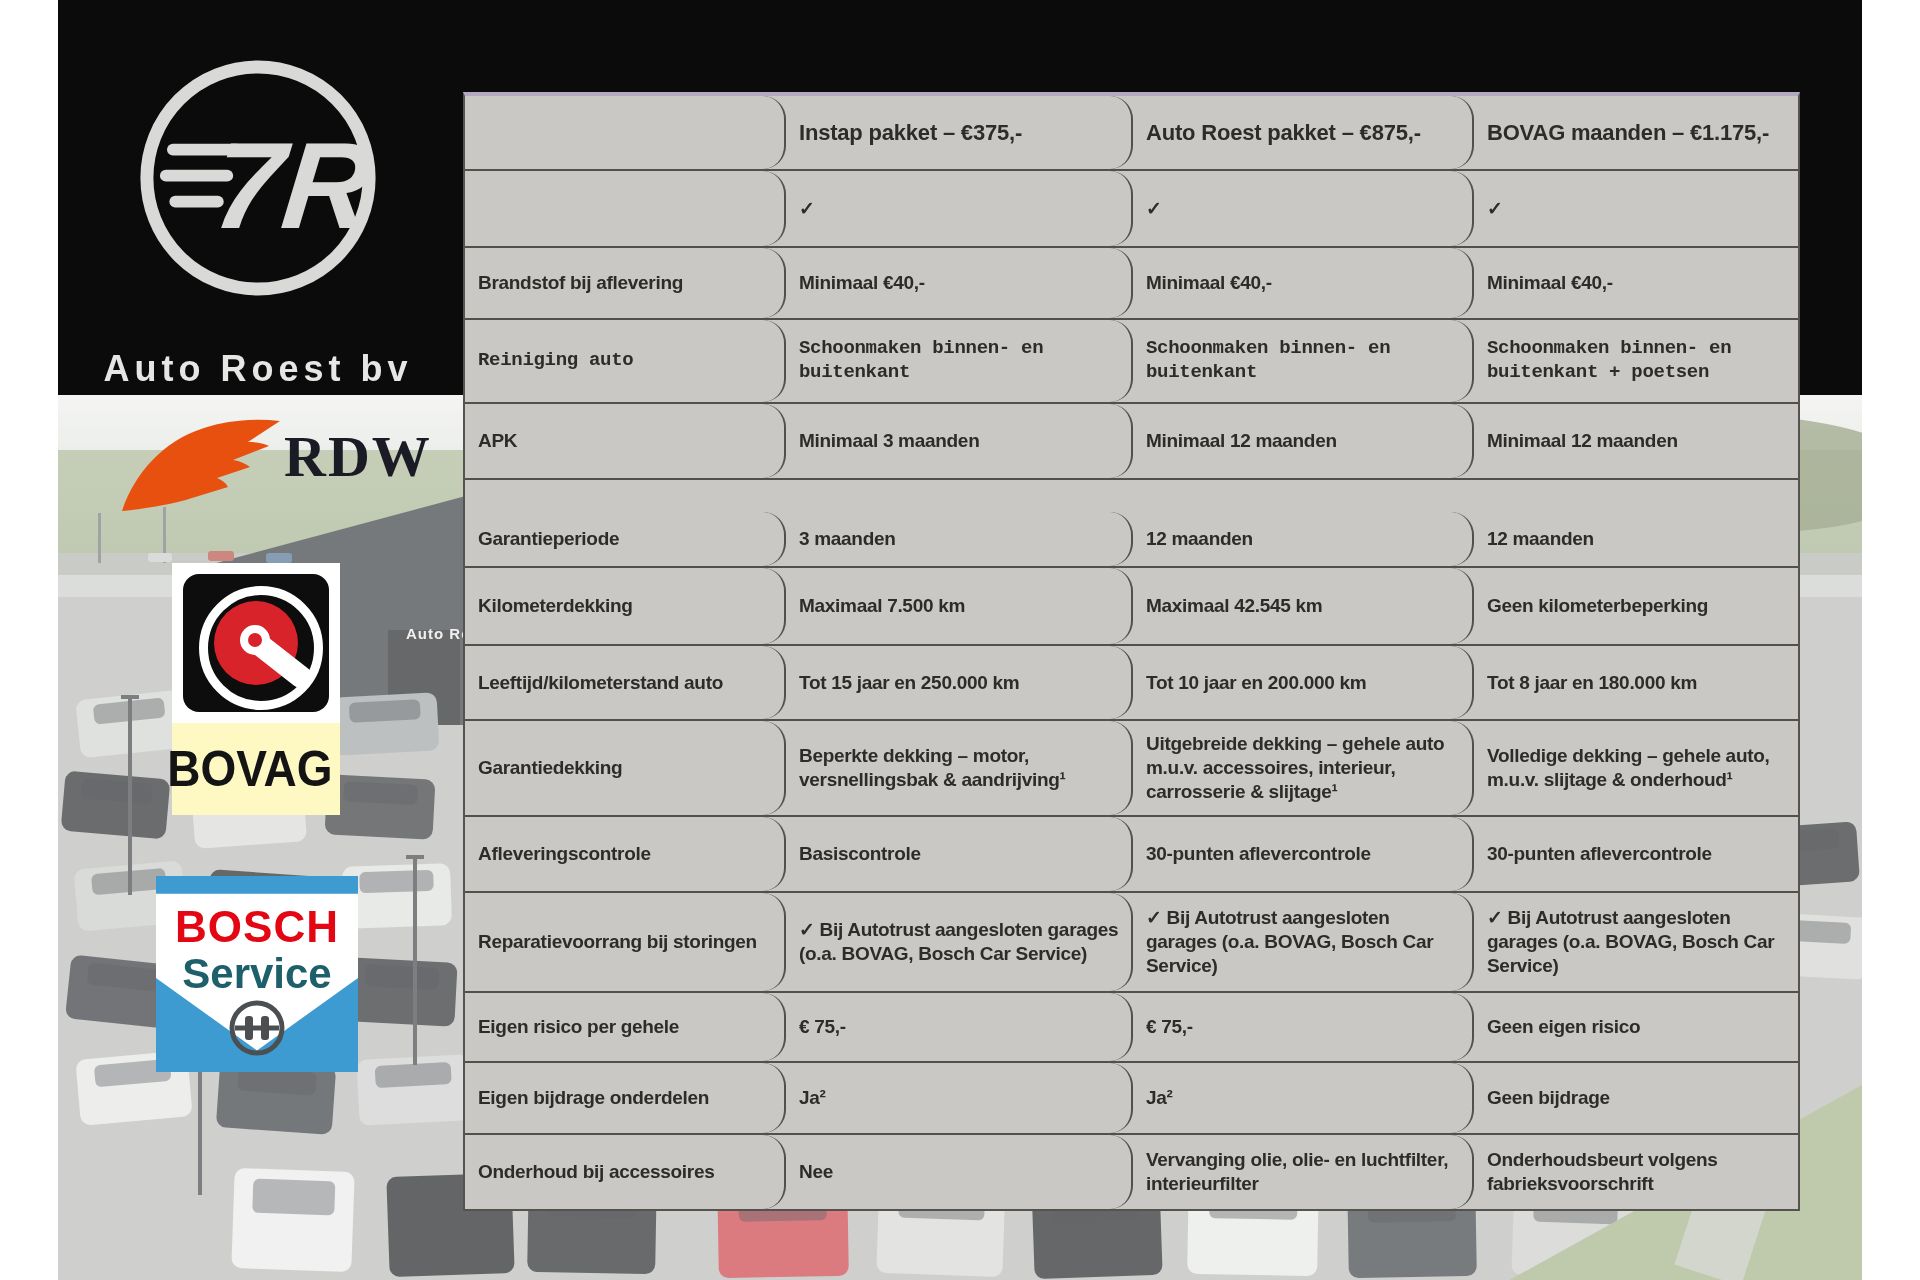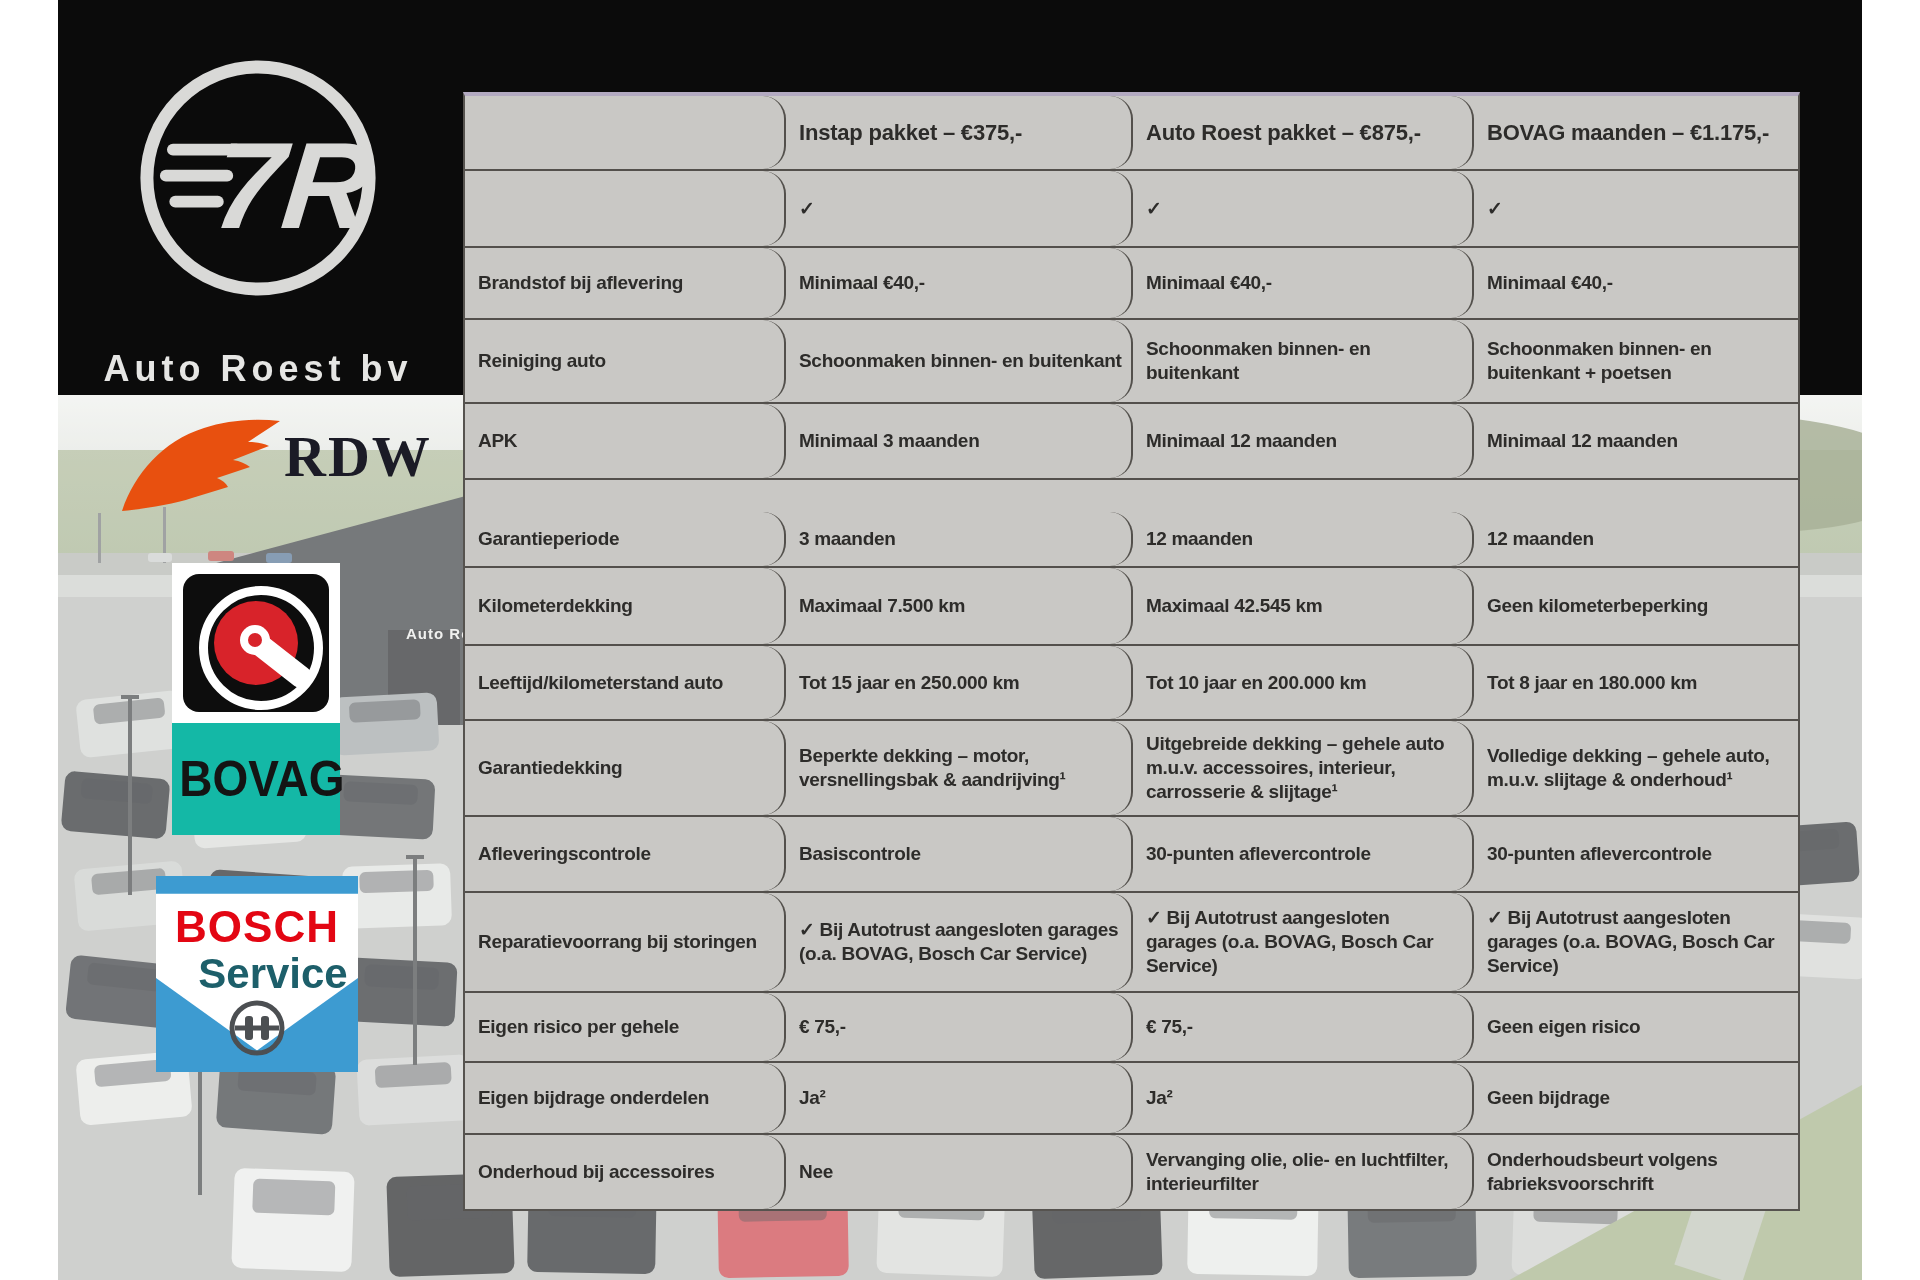--- a/index.html
+++ b/index.html
@@ -52,29 +52,29 @@
   .bovag{position:absolute;left:172px;top:563px;width:168px;height:252px;}
   .bovag-top{position:absolute;left:0;top:0;width:168px;height:160px;background:#ffffff;}
   .bovag-black{position:absolute;left:11px;top:11px;width:146px;height:138px;background:#0d0d0d;border-radius:16px;}
   .bovag-ring{position:absolute;left:16px;top:12px;width:106px;height:106px;border:9px solid #ffffff;border-radius:50%;}
   .bovag-red{position:absolute;left:31px;top:27px;width:84px;height:84px;background:#d8232a;border-radius:50%;}
   .bovag-arm{position:absolute;left:66px;top:60px;width:74px;height:22px;background:#ffffff;
         border-radius:11px;transform:rotate(38deg);transform-origin:11px 11px;}
   .bovag-hub{position:absolute;left:57px;top:51px;width:30px;height:30px;background:#ffffff;border-radius:50%;}
   .bovag-hub::after{content:"";position:absolute;left:8px;top:8px;width:14px;height:14px;
         background:#d8232a;border-radius:50%;}
-  .bovag-yellow{position:absolute;left:0;top:160px;width:168px;height:112px;background:#14b8a6;
-        display:flex;align-items:center;justify-content:flex-start;}
+  .bovag-yellow{position:absolute;left:0;top:160px;width:168px;height:92px;background:#fef9c3;
+        display:flex;align-items:center;justify-content:flex-end;}
   .bovag-word{font-size:50px;font-weight:bold;color:#141414;letter-spacing:0px;transform:scaleX(.92);}
   .bosch{position:absolute;left:156px;top:876px;width:202px;height:196px;background:#3d9bd1;}
   .bosch-shield{position:absolute;left:0;top:0;width:202px;height:196px;background:#ffffff;
         clip-path:polygon(0 9%,100% 9%,100% 52%,50% 89%,0 52%);}
   .bosch-word{position:absolute;left:0;top:26px;width:202px;text-align:center;color:#e30613;
         font-size:44px;font-weight:bold;letter-spacing:1px;}
-  .service-word{position:absolute;left:16px;top:74px;width:202px;text-align:center;color:#1d5f6a;
+  .service-word{position:absolute;left:0;top:74px;width:202px;text-align:center;color:#1d5f6a;
         font-size:42px;font-weight:bold;}
   .bosch-armature{position:absolute;left:71px;top:122px;}
 
   
   .pkg-table{position:absolute;left:463px;top:92px;width:1337px;background:#c9c8c5;
         border:2px solid #56534f;border-top:4px solid #b3aac1;box-sizing:border-box;color:#2d2c2a;}
   .t-row{display:grid;grid-template-columns:321px 347px 341px 324px;box-sizing:border-box;
         border-bottom:2px solid #53504c;}
   .t-row:last-child{border-bottom:none;}
   .t-cell{box-sizing:border-box;border-right:2px solid #53504c;display:flex;align-items:center;
@@ -199,21 +199,21 @@
           <div class="t-cell">✓</div>
           <div class="t-cell">✓</div>
           <div class="t-cell">✓</div>
         </div>
         <div class="t-row" style="height: 72px;">
           <div class="t-cell">Brandstof bij aflevering</div>
           <div class="t-cell">Minimaal €40,-</div>
           <div class="t-cell">Minimaal €40,-</div>
           <div class="t-cell">Minimaal €40,-</div>
         </div>
-        <div class="t-row" style="height: 84px;">
+        <div class="t-row" style="height: 84px; font-family: Liberation Mono, monospace;">
           <div class="t-cell">Reiniging auto</div>
           <div class="t-cell">Schoonmaken binnen- en buitenkant</div>
           <div class="t-cell">Schoonmaken binnen- en buitenkant</div>
           <div class="t-cell">Schoonmaken binnen- en buitenkant + poetsen</div>
         </div>
         <div class="t-row" style="height: 76px;">
           <div class="t-cell">APK</div>
           <div class="t-cell">Minimaal 3 maanden</div>
           <div class="t-cell">Minimaal 12 maanden</div>
           <div class="t-cell">Minimaal 12 maanden</div>

